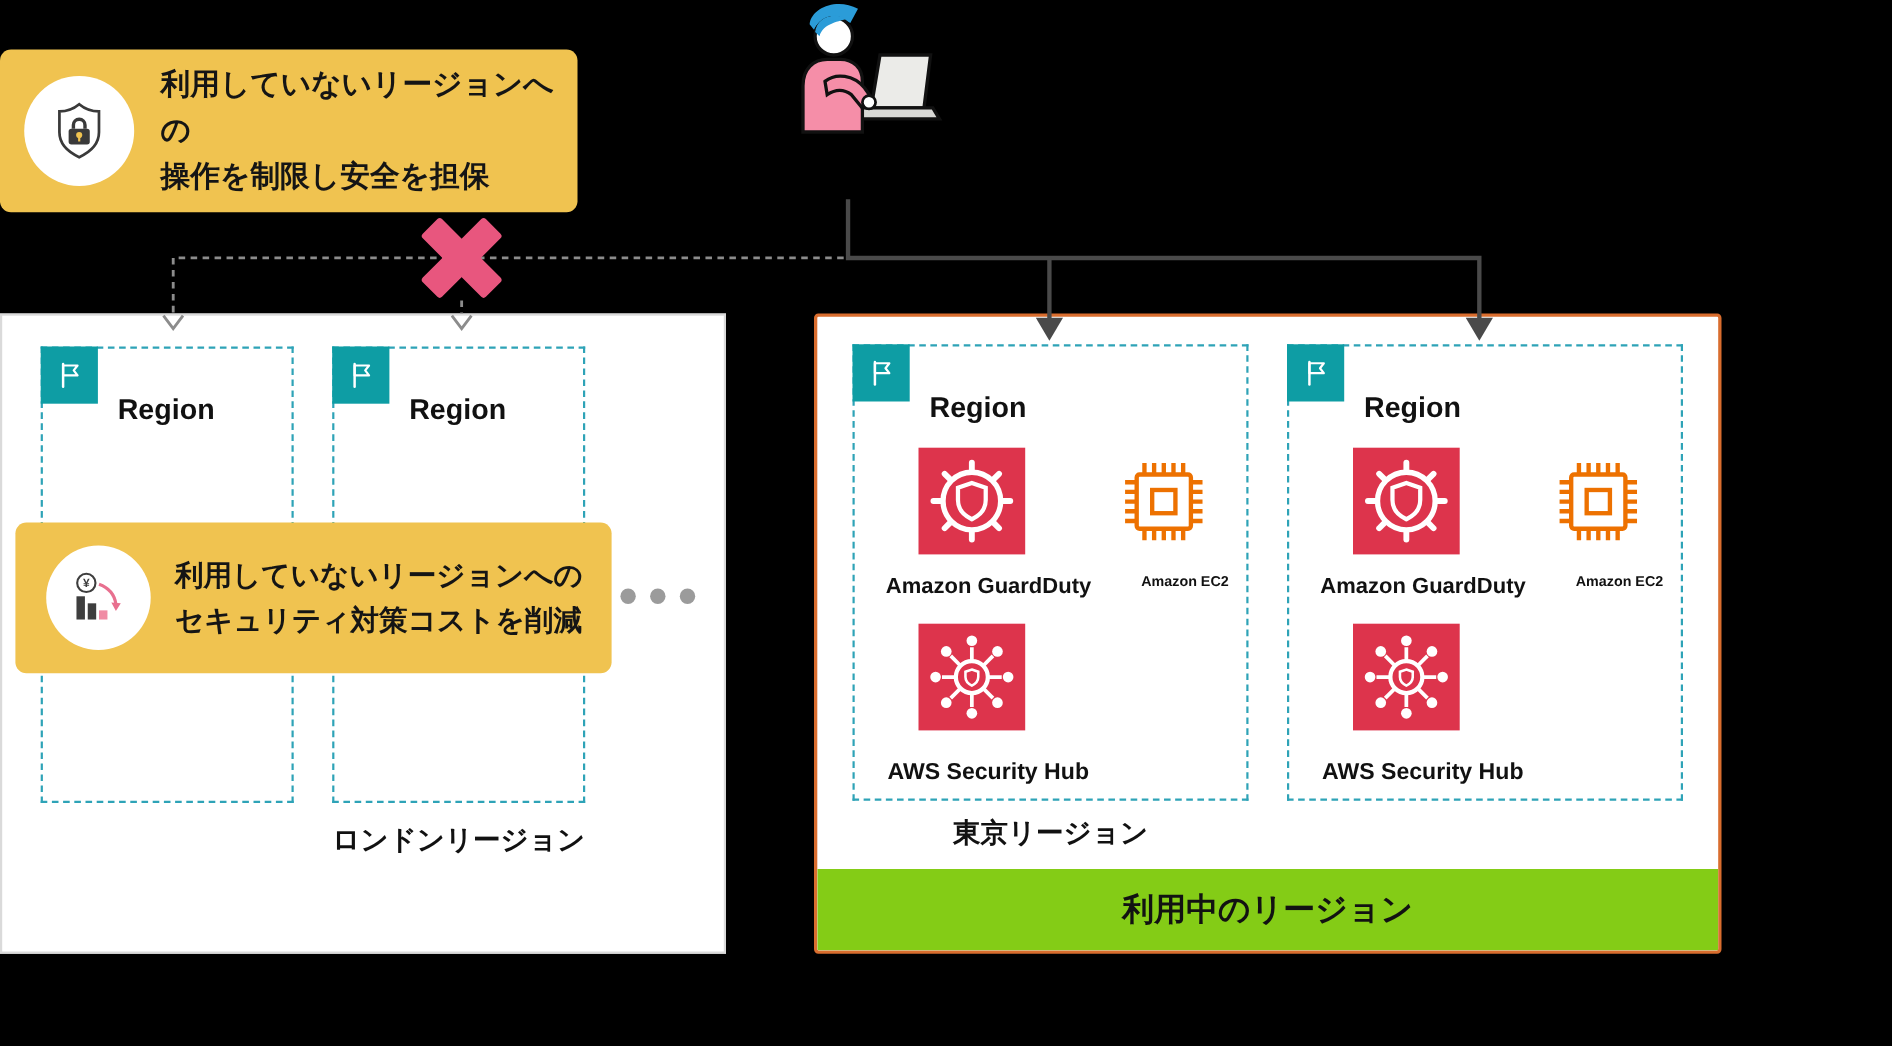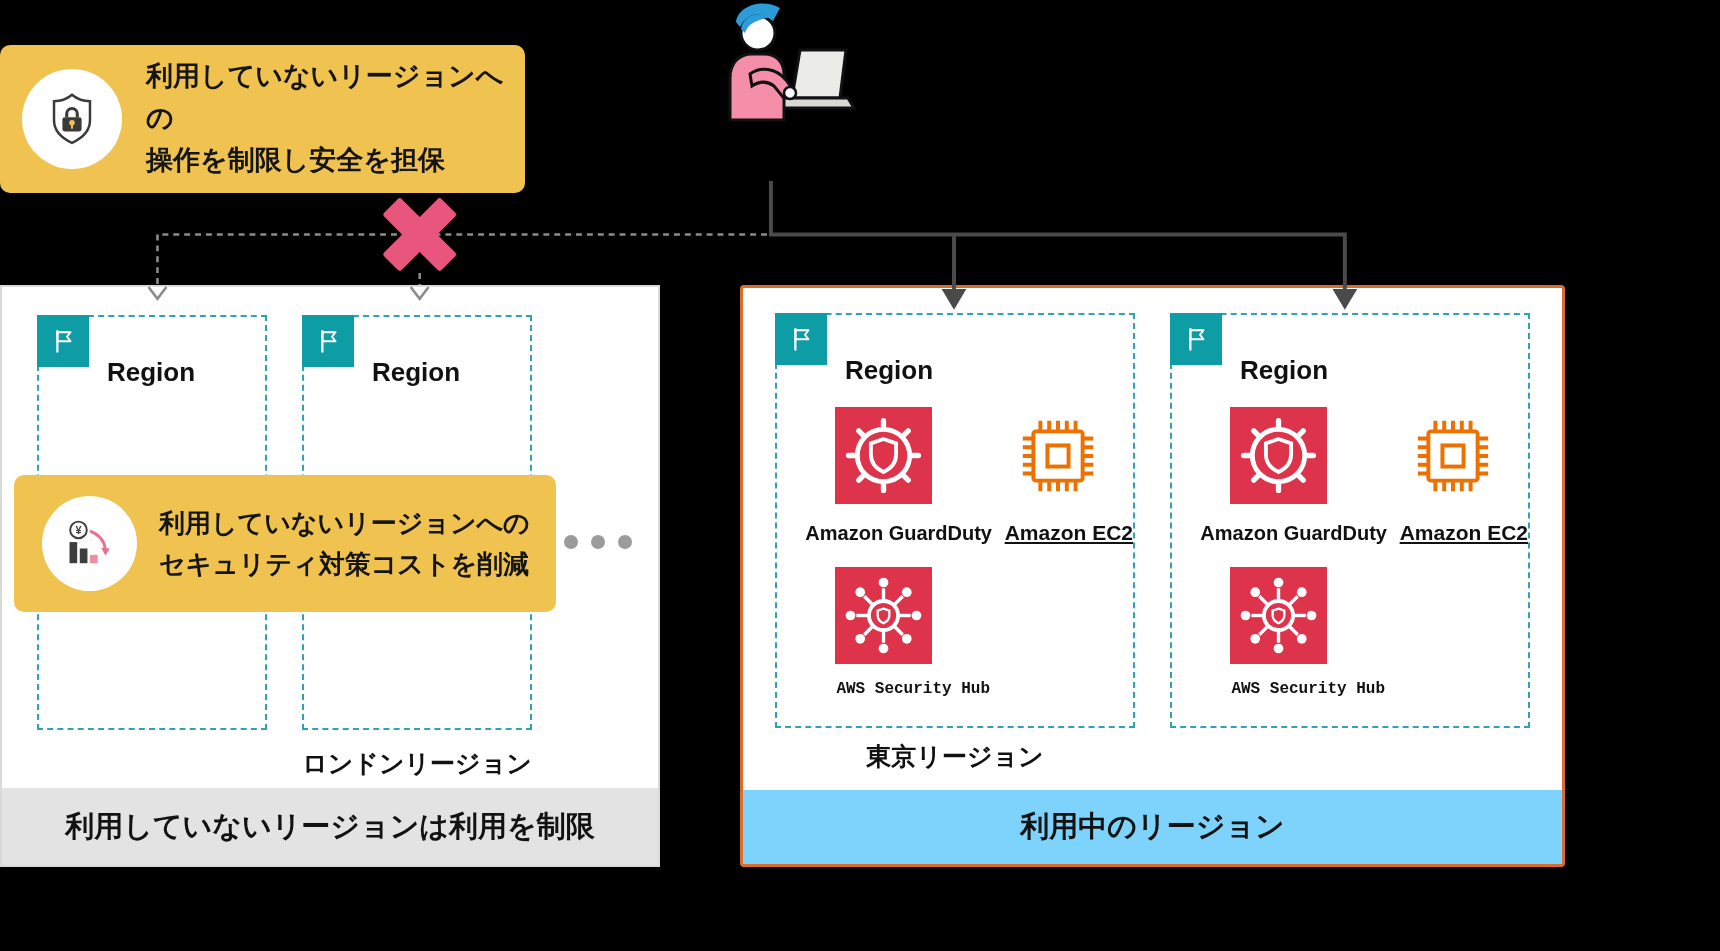--- a/index.html
+++ b/index.html
@@ -31,21 +31,21 @@
   }
   .right-panel {
     position: absolute; left: 740px; top: 285px; width: 825px; height: 582px;
     background: #fff; border: 3px solid #D96D2E; border-radius: 4px; overflow: hidden;
   }
   .panel-footer {
     position: absolute; left: 0; bottom: 0; width: 100%;
     display: flex; align-items: center; justify-content: center; font-weight: 700; color: #121212;
   }
   .left-footer  { height: 77px; background: #E3E3E3; font-size: 29px; }
-  .right-footer { height: 74px; background: #7dd3fc; font-size: 29px; }
+  .right-footer { height: 74px; background: #84cc16; font-size: 29px; }
   
   .region-box { position: absolute; border: 2px dashed #2EA3B7; background: #fff; }
   .lp-box1 { left: 35px;  top: 28px; width: 230px; height: 415px; }
   .lp-box2 { left: 300px; top: 28px; width: 230px; height: 415px; }
   .rp-box1 { left: 32px;  top: 25px; width: 360px; height: 415px; }
   .rp-box2 { left: 427px; top: 25px; width: 360px; height: 415px; }
   .flag-chip {
     position: absolute; left: -2px; top: -2px; width: 52px; height: 52px;
     background: #0E9DA4; display: flex; align-items: center; justify-content: center;
   }
@@ -65,22 +65,22 @@
   .dots span { width: 14px; height: 14px; border-radius: 50%; background: #9B9B9B; display: block; }
   
   .svc { position: absolute; }
   .svc.red { background: #DD344C; }
   .gd-icon  { left: 58px;  top: 92px;  width: 97px; height: 97px; }
   .ec2-icon { left: 237px; top: 97px;  width: 88px; height: 88px; }
   .sh-icon  { left: 58px;  top: 252px; width: 97px; height: 97px; }
   .svc svg { display: block; width: 100%; height: 100%; }
   .svc-label { position: absolute; font-weight: 700; color: #111; text-align: right; }
   .gd-label  { left: 0;     top: 207px; width: 215px; font-size: 20px; }
-  .ec2-label { left: 206px; top: 206px; width: 150px; font-size: 21px; text-decoration: underline; }
-  .sh-label  { left: 3px;   top: 365px; width: 210px; font-size: 16px; font-family: Liberation Mono, monospace; }
+  .ec2-label { left: 190px; top: 206px; width: 150px; font-size: 13px; }
+  .sh-label  { left: 3px;   top: 375px; width: 210px; font-size: 21px; }
 </style>
 </head>
 <body>
 
 <div class="canvas">
 
   <div class="top-callout">
     <div class="icon-circle">
       <svg viewBox="0 0 100 100" width="62" height="62">
         <path d="M50 11 C59 18.5 70 21.5 79 21.5 V52 C79 71 65 81.5 50 88.5 C35 81.5 21 71 21 52 V21.5 C30 21.5 41 18.5 50 11 Z" fill="#fff" stroke="#3A3A3A" stroke-width="4"></path>
@@ -169,21 +169,20 @@
     </div>
 
     <div class="dots">
       <span></span>
       <span></span>
       <span></span>
     </div>
 
     <div class="region-label lp-label2">ロンドンリージョン</div>
 
-    <div class="panel-footer left-footer">利用していないリージョンは利用を制限</div>
   </div>
 
   <div class="right-panel">
 
     <div class="region-box rp-box1">
       <div class="flag-chip">
         <svg viewBox="0 0 24 24" width="30" height="30">
           <path d="M7.5 4 V20.5" stroke="#fff" stroke-width="1.8" stroke-linecap="round" fill="none"></path>
           <path d="M7.5 5 H18 L15.2 8.6 L18 12.2 H7.5 Z" stroke="#fff" stroke-width="1.6" stroke-linejoin="round" fill="none"></path>
         </svg>

